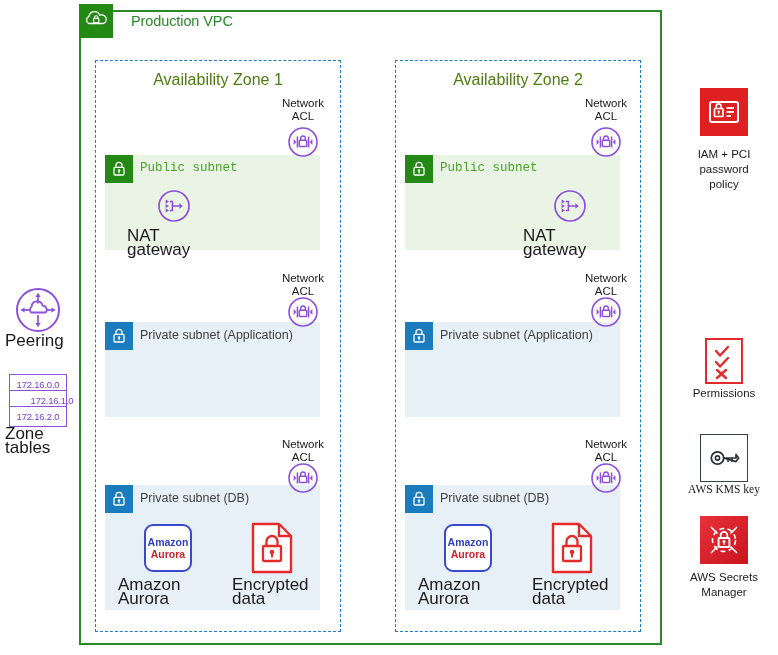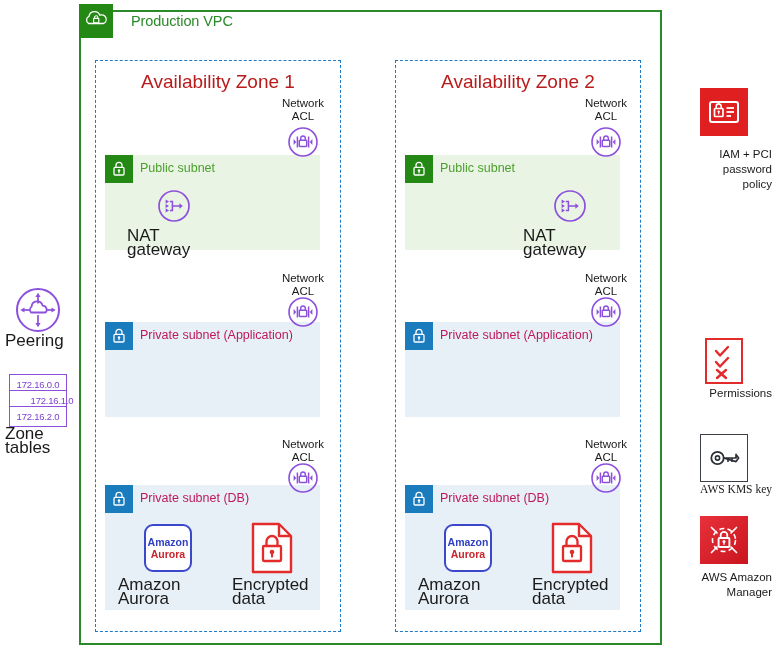--- a/index.html
+++ b/index.html
@@ -40,44 +40,44 @@
   
   .az-box {
     border: 1.6px dashed #1e7ac4;
     box-sizing: border-box;
     top: 60px; height: 572px;
   }
   #az1-box { left: 95px; width: 246px; }
   #az2-box { left: 395px; width: 246px; }
   .az-title {
     top: 71px;
-    font-size: 19px;
-    color: #b91c1c;
+    font-size: 16px;
+    color: #4d7c0f;
     text-align: center;
     white-space: nowrap;
   }
   #az1-title { left: 95px; width: 246px; }
   #az2-title { left: 395px; width: 246px; }
 
   
   .subnet { box-sizing: border-box; }
   .subnet-public  { background: #eaf4e4; }
   .subnet-private { background: #e7f0f7; }
   .subnet-tile {
     width: 28px; height: 28px;
     display: flex; align-items: center; justify-content: center;
   }
   .tile-green { background: #248814; }
   .tile-blue  { background: #1a7bbd; }
   .subnet-label {
     font-size: 12.5px;
     white-space: nowrap;
   }
-  .label-green { color: #4aa02c; }
-  .label-blue  { color: #be185d; }
+  .label-green { color: #4aa02c; font-family: Liberation Mono, monospace; }
+  .label-blue  { color: #404040; }
 
   
   .nacl-text {
     font-size: 11.5px;
     color: #1a1a1a;
     text-align: center;
     line-height: 13px;
     width: 62px;
   }
   .nacl-icon { width: 32px; height: 32px; }
@@ -100,21 +100,21 @@
     font-family: "Liberation Sans", sans-serif;
     display: flex; align-items: center; justify-content: center;
     background: #ffffff;
     letter-spacing: -0.2px;
   }
 
   
   .side-caption {
     font-size: 11.5px;
     color: #1a1a1a;
-    text-align: right;
+    text-align: center;
     line-height: 15px;
     width: 96px;
   }
   .tile-red {
     width: 48px; height: 48px;
     background: #e02020;
     display: flex; align-items: center; justify-content: center;
   }
   .tile-red-grad {
     width: 48px; height: 48px;
@@ -468,15 +468,15 @@
     <path d="M17.7 19 V16.1 a3.3 3.3 0 0 1 6.6 0 V19" fill="none" stroke="#fff" stroke-width="1.8"></path>
     <circle cx="21" cy="22.4" r="1.5" fill="#fff"></circle>
     <rect x="20.35" y="22.8" width="1.3" height="3" fill="#fff"></rect>
     <path d="M8.5 8.5 L14 14" stroke="#fff" stroke-width="1.7" stroke-linecap="round"></path>
     <path d="M33.5 8.5 L28 14" stroke="#fff" stroke-width="1.7" stroke-linecap="round"></path>
     <path d="M8.5 33.5 L14 28" stroke="#fff" stroke-width="1.7" stroke-linecap="round"></path>
     <path d="M33.5 33.5 L28 28" stroke="#fff" stroke-width="1.7" stroke-linecap="round"></path>
   </svg>
 </div>
 <div class="abs side-caption" style="left:676px; top:570px;">
-  <span>AWS Amazon</span><br>
+  <span>AWS Secrets</span><br>
   <span>Manager</span>
 </div>
 
 </body></html>

